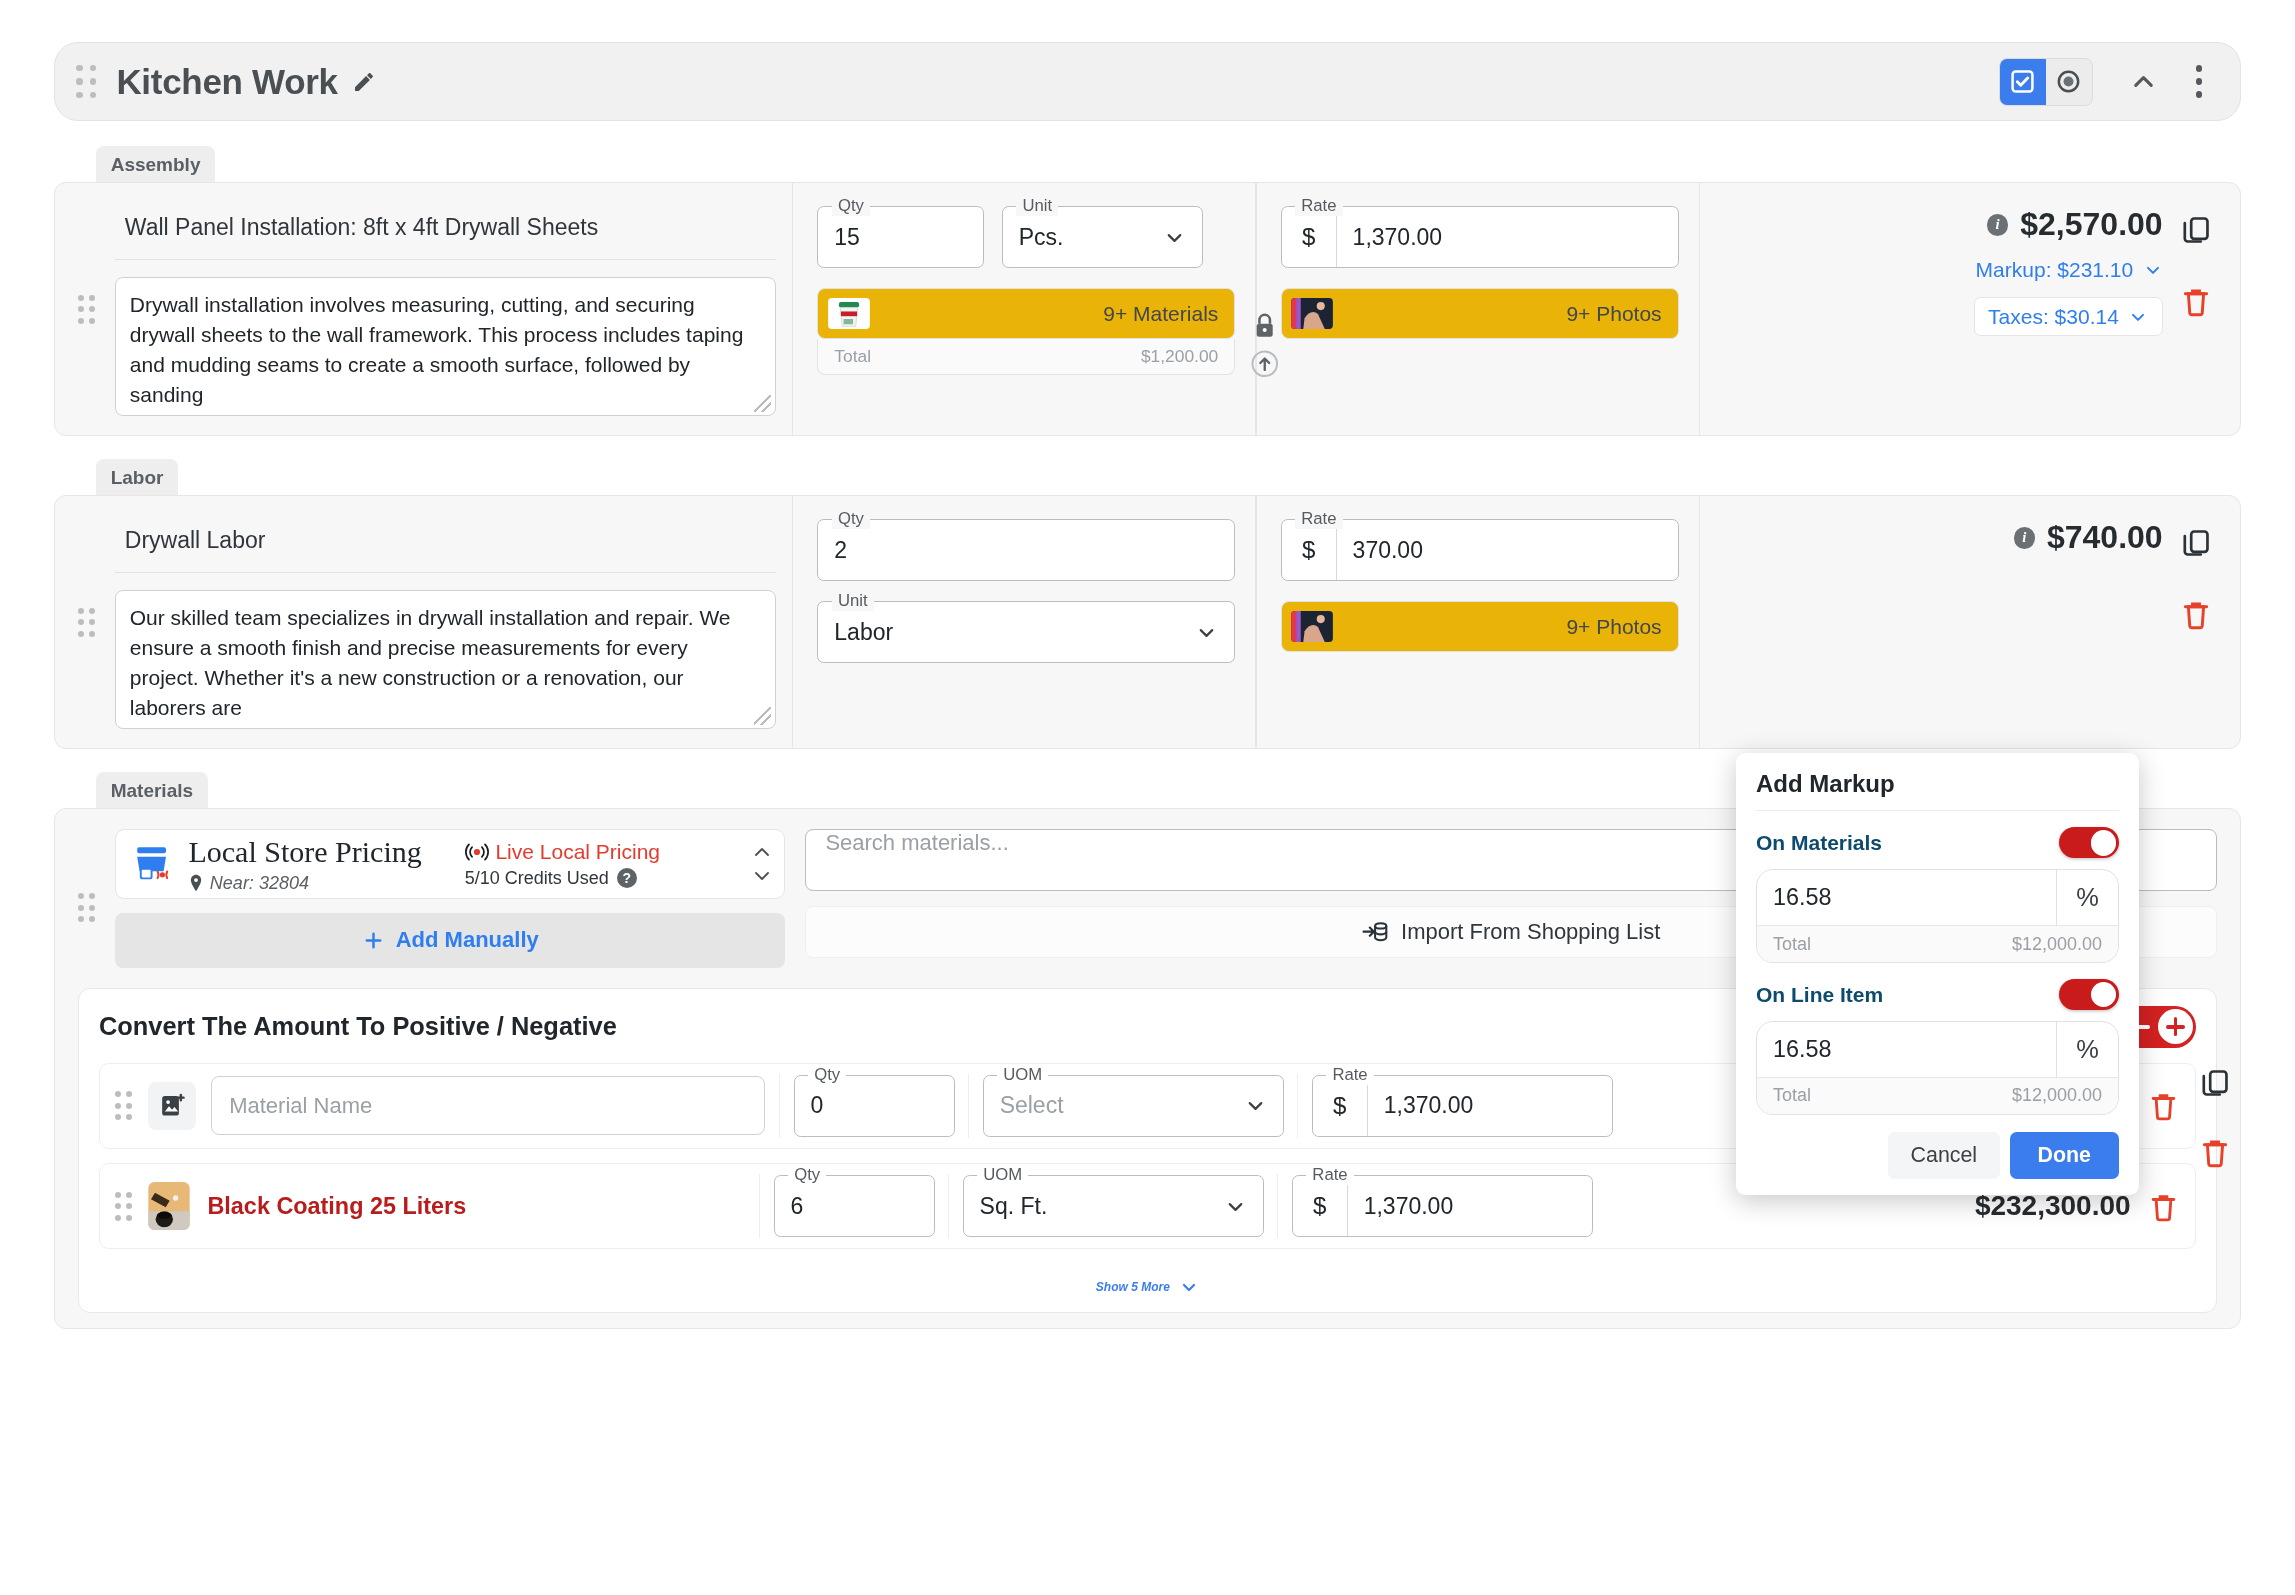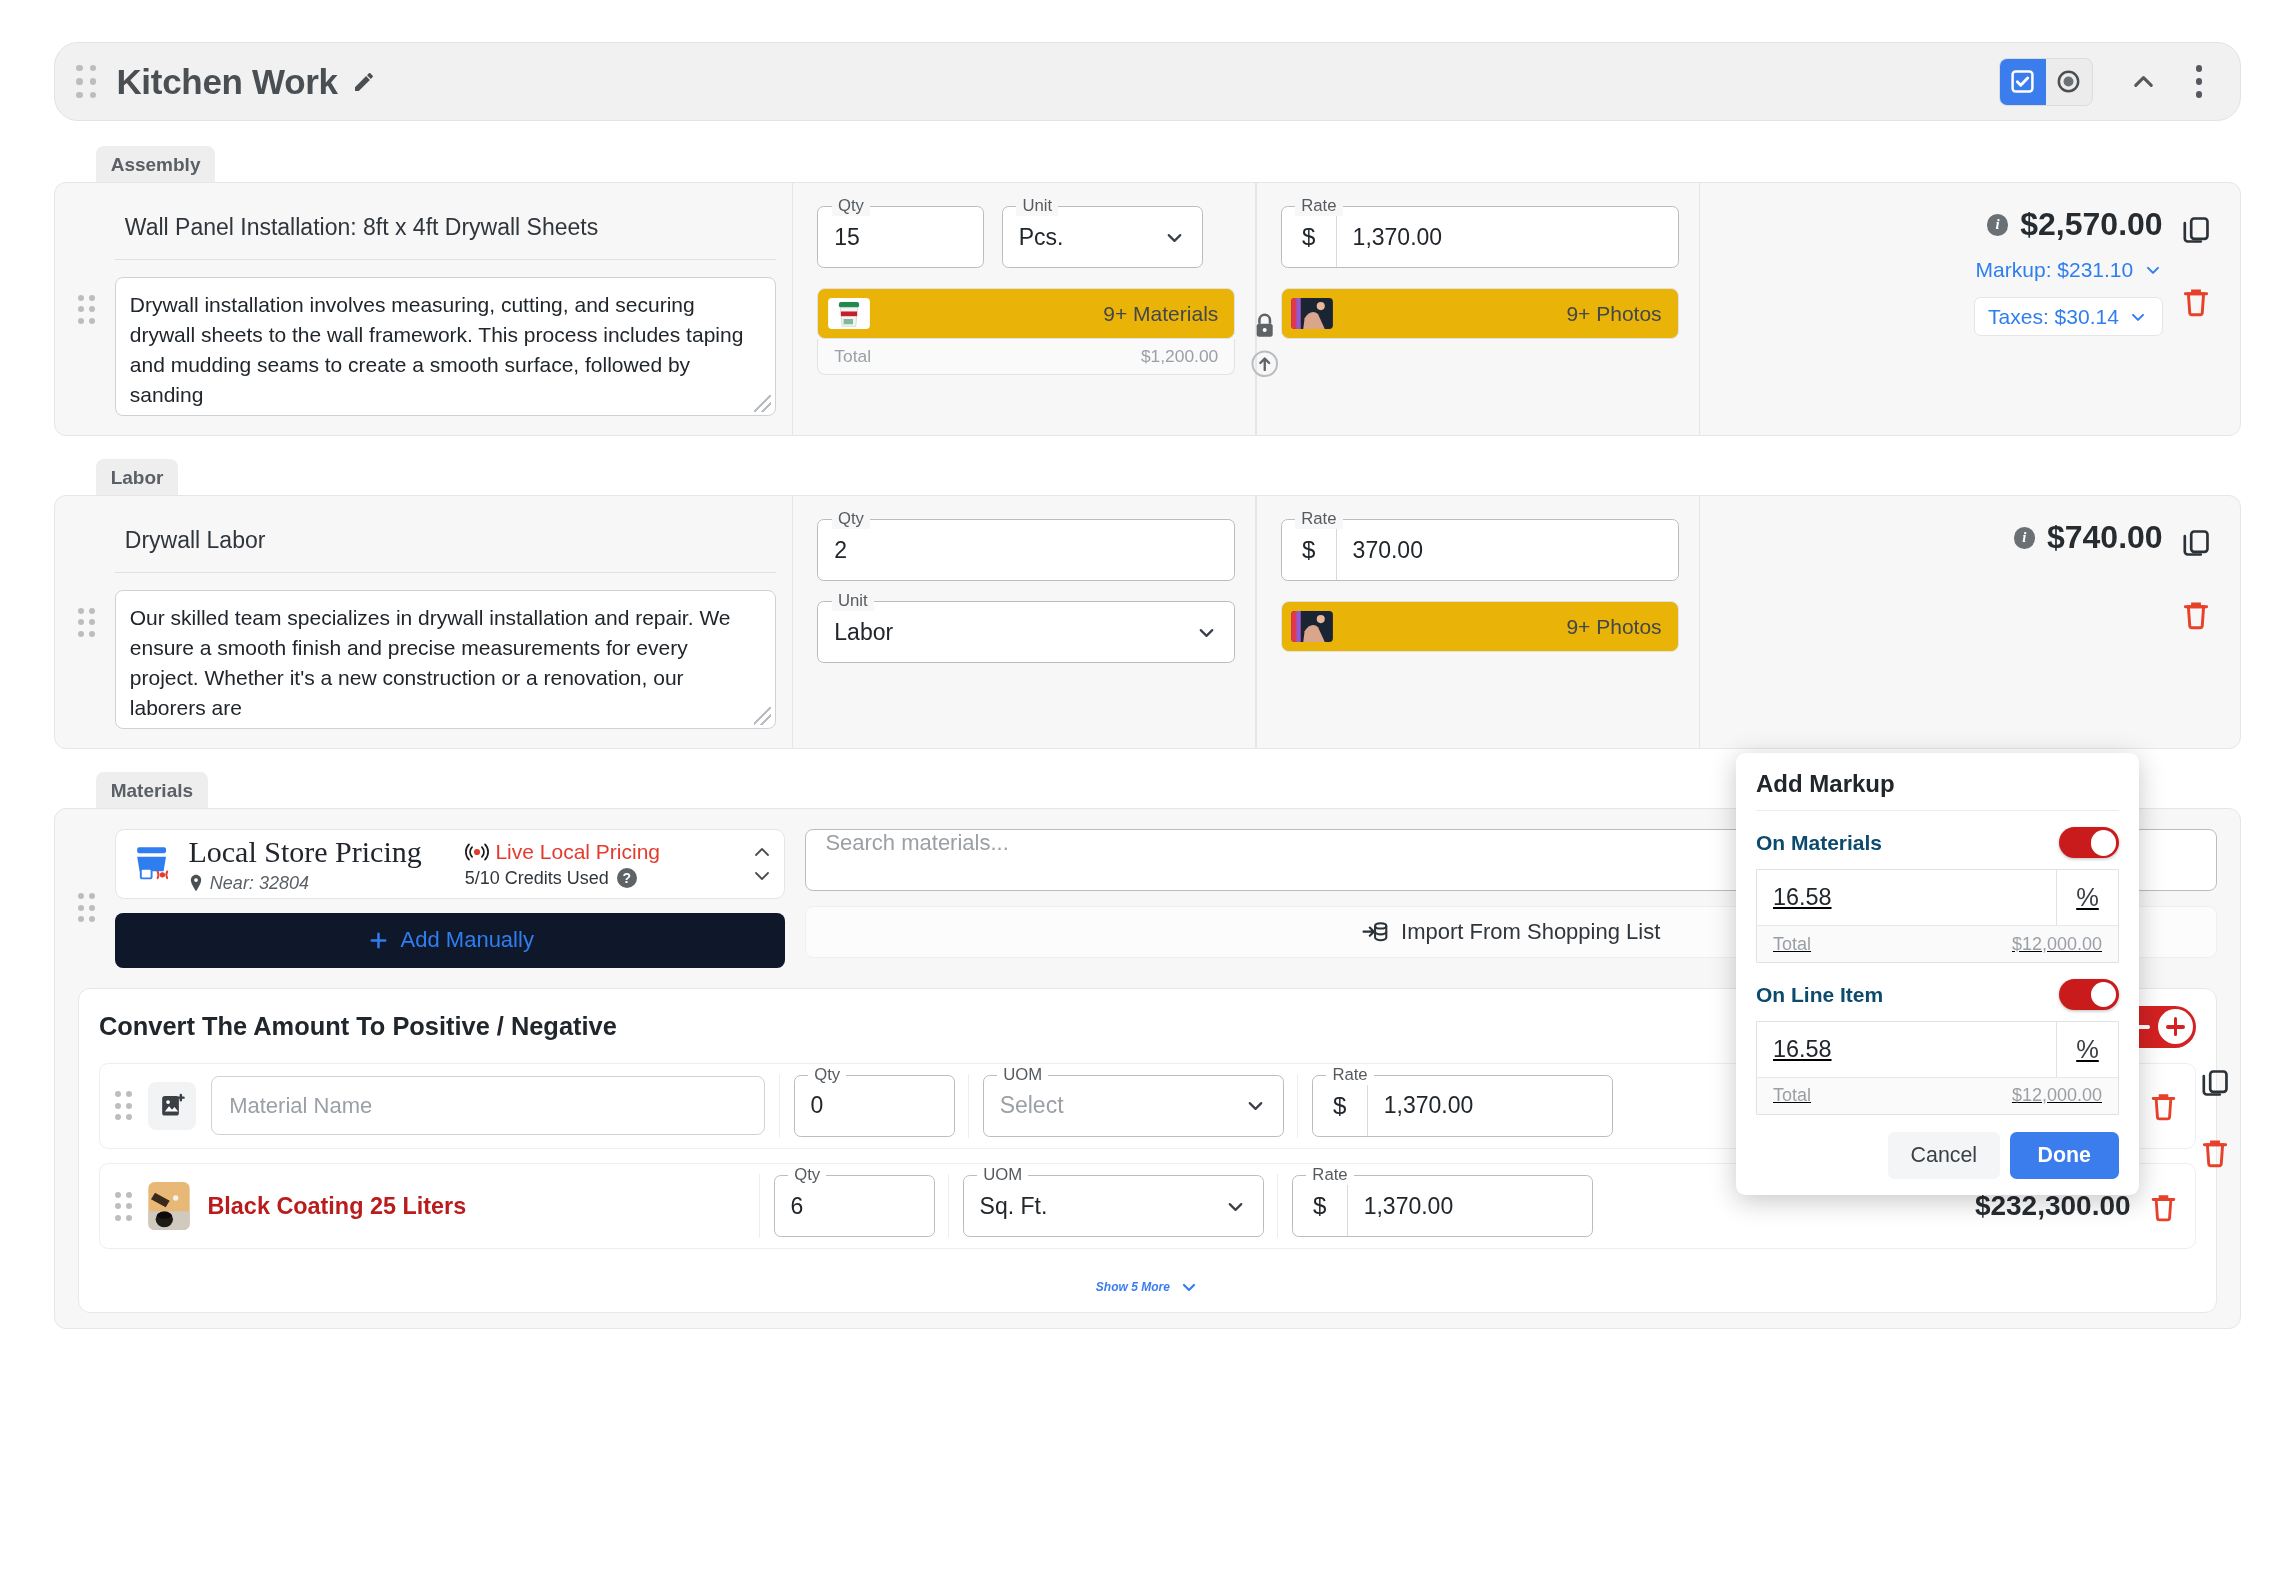--- a/index.html
+++ b/index.html
@@ -157,23 +157,23 @@
     border: 1.3px solid #e3e5e7; border-radius: 9.4px; background:#fff;
     display:flex; align-items:center; padding: 10.7px 12px 10.7px 13.4px; height: 70px;
   }
   .store-name { font-size: 30px; color: #20262b; font-family: Liberation Serif, serif; }
   .store-sub { font-size: 18px; color: #5b6066; font-style: italic; display:flex; align-items:center; gap: 5.4px; margin-top: 4px; }
   .live-name { font-size: 21px; color: #e33b2e; display:flex; align-items:center; gap: 6.7px; }
   .live-sub { font-size: 18px; color: #30363c; display:flex; align-items:center; gap: 8px; margin-top: 4px; }
   .qmark { width: 20px; height: 20px; border-radius:50%; background:#5e6368; color:#fff; font-size:14px; font-weight:bold; display:inline-flex; align-items:center; justify-content:center; }
   .stepper { margin-left: auto; display:flex; flex-direction:column; gap: 5.4px; align-items:center; }
   .add-manual {
-    margin-top: 13.4px; height: 55px; border-radius: 8px; background: #0f172a;
+    margin-top: 13.4px; height: 55px; border-radius: 8px; background: #e5e5e5;
     display:flex; align-items:center; justify-content:center; gap: 10.7px;
-    color: #2f7ef0; font-size: 22px; font-weight: 400;
+    color: #2f7ef0; font-size: 22px; font-weight: 700;
   }
   .mat-right { flex: 1; padding-left: 20px; }
   .search-input {
     border: 1.3px solid #b9bdc1; border-radius: 8px; background:#fff;
     height: 62px; display:flex; align-items:flex-start; padding: 0 19px;
     font-size: 22px; color: #9aa0a6;
   }
   .import-btn {
     margin-top: 14.7px; height: 52px; border: 1.3px solid #eeeff0; border-radius: 8px;
     background: #fcfcfc; display:flex; align-items:center; justify-content:center; gap: 12px;
@@ -224,21 +224,21 @@
     position: absolute; left: 1736px; top: 711px; width: 403px;
     background:#fff; border-radius: 9.4px;
     box-shadow: 0 5.4px 27px rgba(0,0,0,0.22);
     padding: 17.4px 20px 16px 20px; z-index: 50;
   }
   .pop-title { font-size: 24px; font-weight: bold; color:#20262b; padding-bottom: 12px; border-bottom: 1.3px solid #ececec; }
   .pop-rowlbl { display:flex; align-items:center; margin-top: 16px; }
   .pop-rowlbl span { font-size: 21px; font-weight: bold; color:#0c4a6e; }
   .sw { margin-left:auto; width: 60px; height: 31px; border-radius: 15.4px; background:#c91b1b; display:flex; align-items:center; justify-content:flex-end; padding: 0 2.7px; box-shadow: 0 1.3px 3.3px rgba(0,0,0,0.25); }
   .sw .knob { width: 25.4px; height: 25.4px; border-radius: 50%; background:#fff; }
-  .pct-box { margin-top: 10.7px; border: 1.3px solid #dfe1e3; border-radius: 1px; overflow:hidden;text-decoration:underline; }
+  .pct-box { margin-top: 10.7px; border: 1.3px solid #dfe1e3; border-radius: 17px; overflow:hidden; }
   .pct-in { display:flex; align-items:center; height: 55px; }
   .pct-in .v { flex:1; padding: 0 16px; font-size: 23.4px; color:#20262b; }
   .pct-in .u { width: 62px; border-left: 1.3px solid #dfe1e3; height: 100%; display:flex; align-items:center; justify-content:center; font-size: 25.4px; color:#3b4046; }
   .pct-tot { display:flex; align-items:center; justify-content:space-between; background:#fafafa; border-top: 1.3px solid #e6e8ea; height: 37px; padding: 0 16px; font-size: 18px; color:#9aa0a6; }
   .pop-actions { margin-top: 17.4px; display:flex; align-items:center; justify-content:flex-end; gap: 9.4px; }
   .btn-cancel { padding: 10.7px 23px; border-radius: 6.7px; background:#f4f5f6; font-size: 21.4px; color:#3b4046; }
   .btn-done { padding: 10.7px 28px; border-radius: 6.7px; background:#3b7ded; font-size: 21.4px; color:#fff; font-weight: 600; }
 
   .sec-mt { margin-top: 23px; }
   svg { display:block; }

